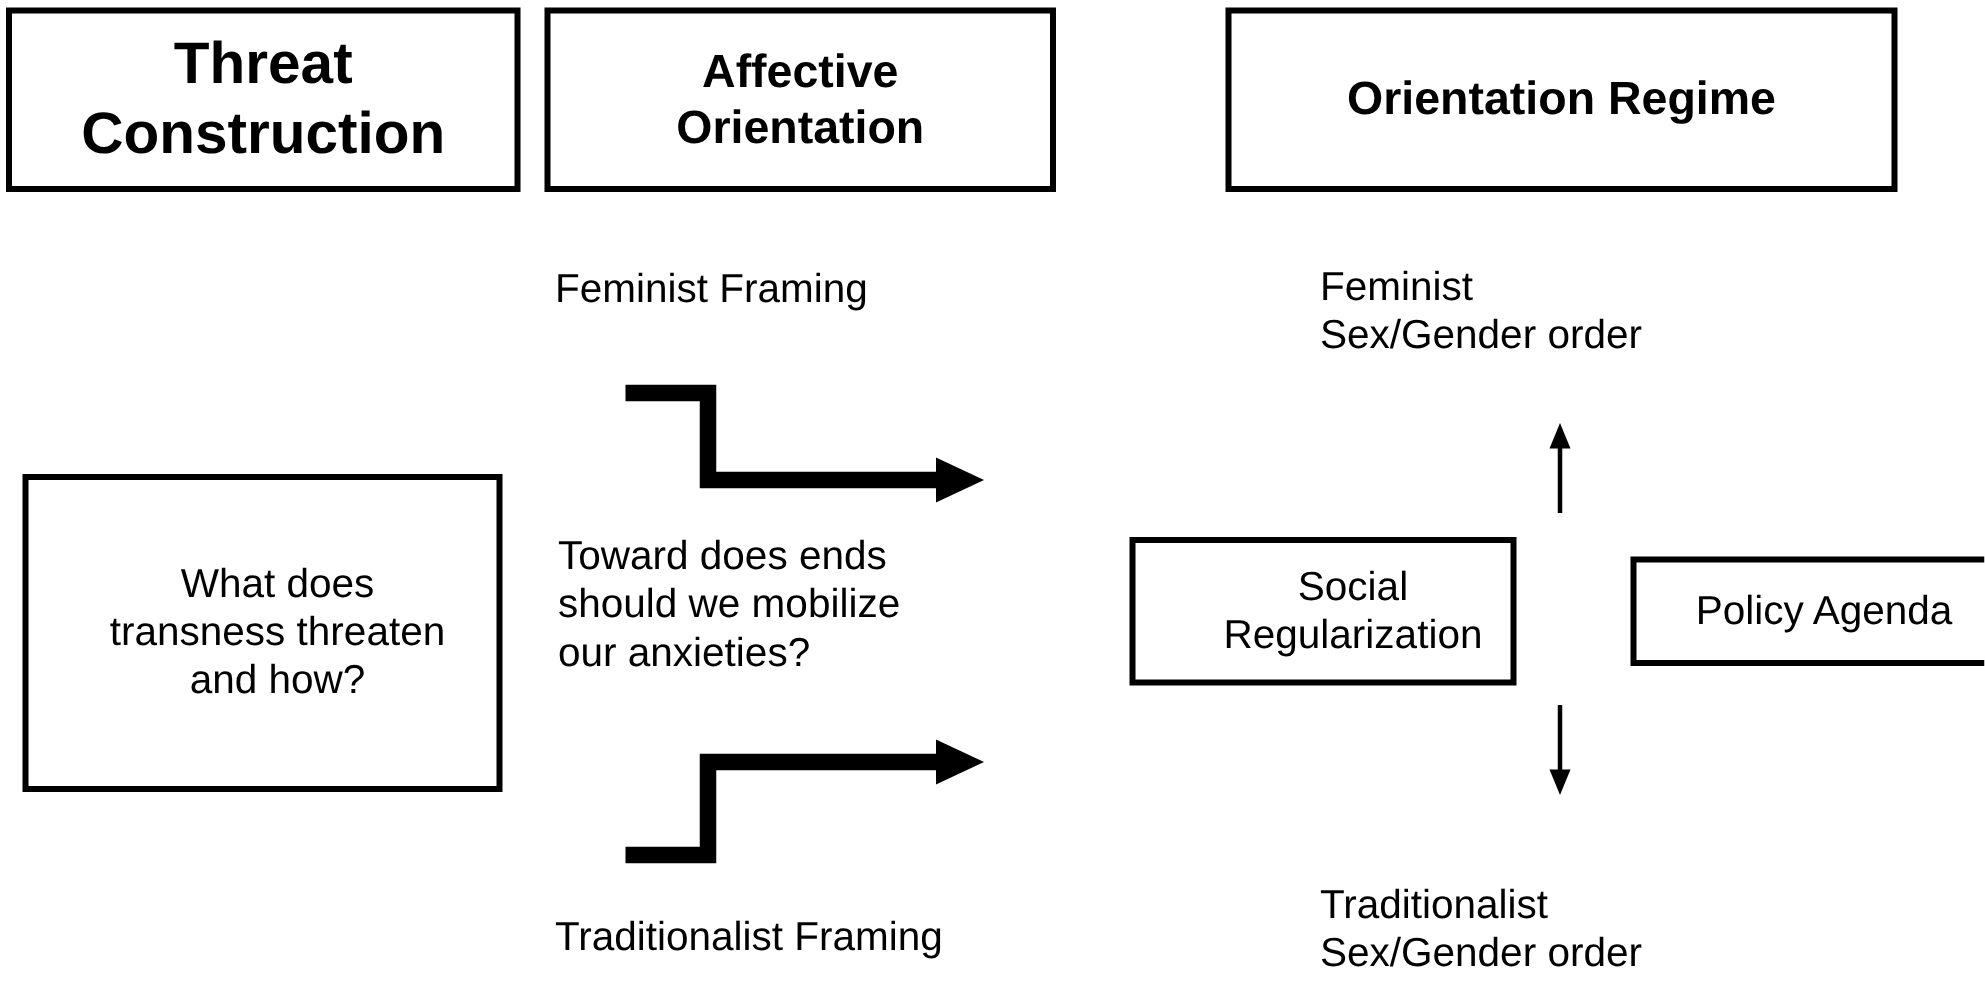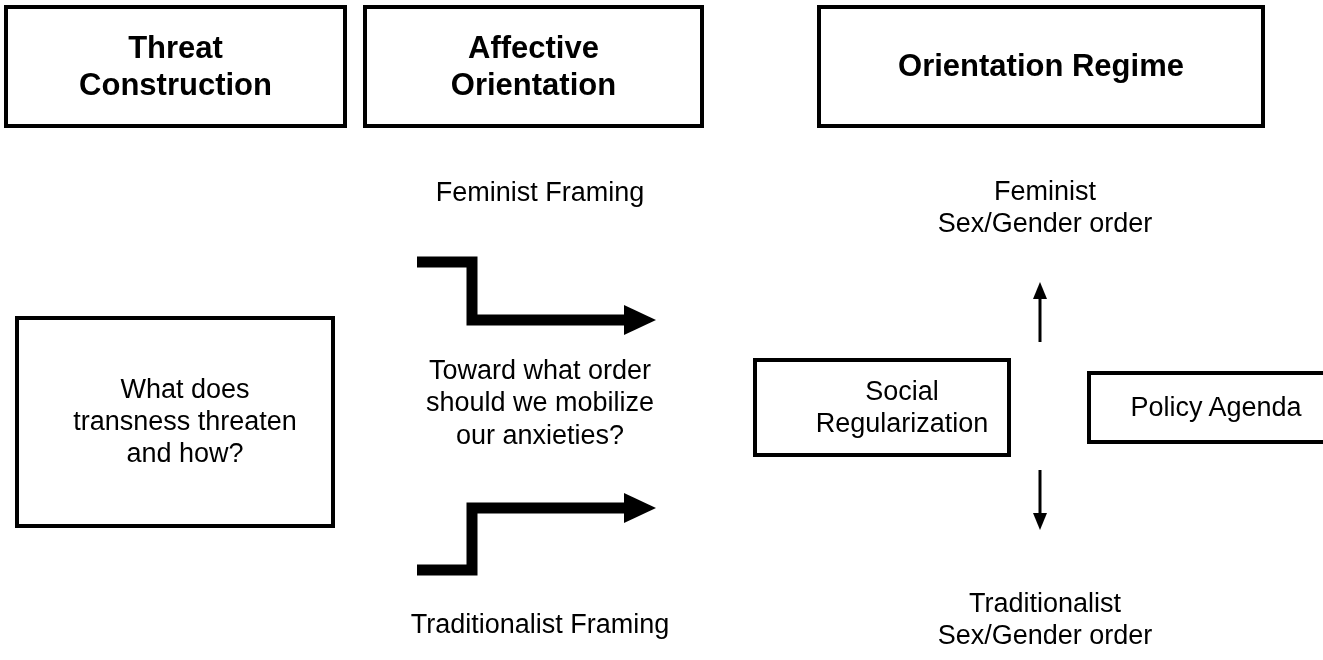--- a/index.html
+++ b/index.html
@@ -27,28 +27,27 @@
     align-items: center;
     justify-content: center;
     text-align: center;
     line-height: 1.18;
   }
   .box-header {
     font-weight: bold;
   }
   .label {
     position: absolute;
-    text-align: center;
     line-height: 1.2;
     white-space: pre-line;
   }
   
   #hdr-threat {
     left: 4px;  top: 5px;  width: 343px;  height: 123px;
-    font-size: 31px;
+    font-size: 39px;
   }
   #hdr-affective {
     left: 363px; top: 5px; width: 341px; height: 123px;
     font-size: 31px;
   }
   #hdr-regulative {
     left: 817px; top: 5px; width: 448px; height: 123px;
     font-size: 31px;
   }
   
@@ -117,21 +116,21 @@
   </div>
 
   <div class="box" id="box-threat-question">
     <span style="white-space: pre-line;">What does
 transness threaten
 and how?</span>
   </div>
 
   <div class="label" id="lbl-feminist-framing">Feminist Framing</div>
 
-  <div class="label" id="lbl-center-question" style="white-space: pre-line;">Toward what order
+  <div class="label" id="lbl-center-question" style="white-space: pre-line;">Toward does ends
 should we mobilize
 our anxieties?</div>
 
   <div class="label" id="lbl-traditionalist-framing">Traditionalist Framing</div>
 
   <div class="label" id="lbl-feminist-order" style="white-space: pre-line;">Feminist
 Sex/Gender order</div>
 
   <div class="box" id="box-social-regularization">
     <span style="white-space: pre-line; margin-left: 40px;">Social

